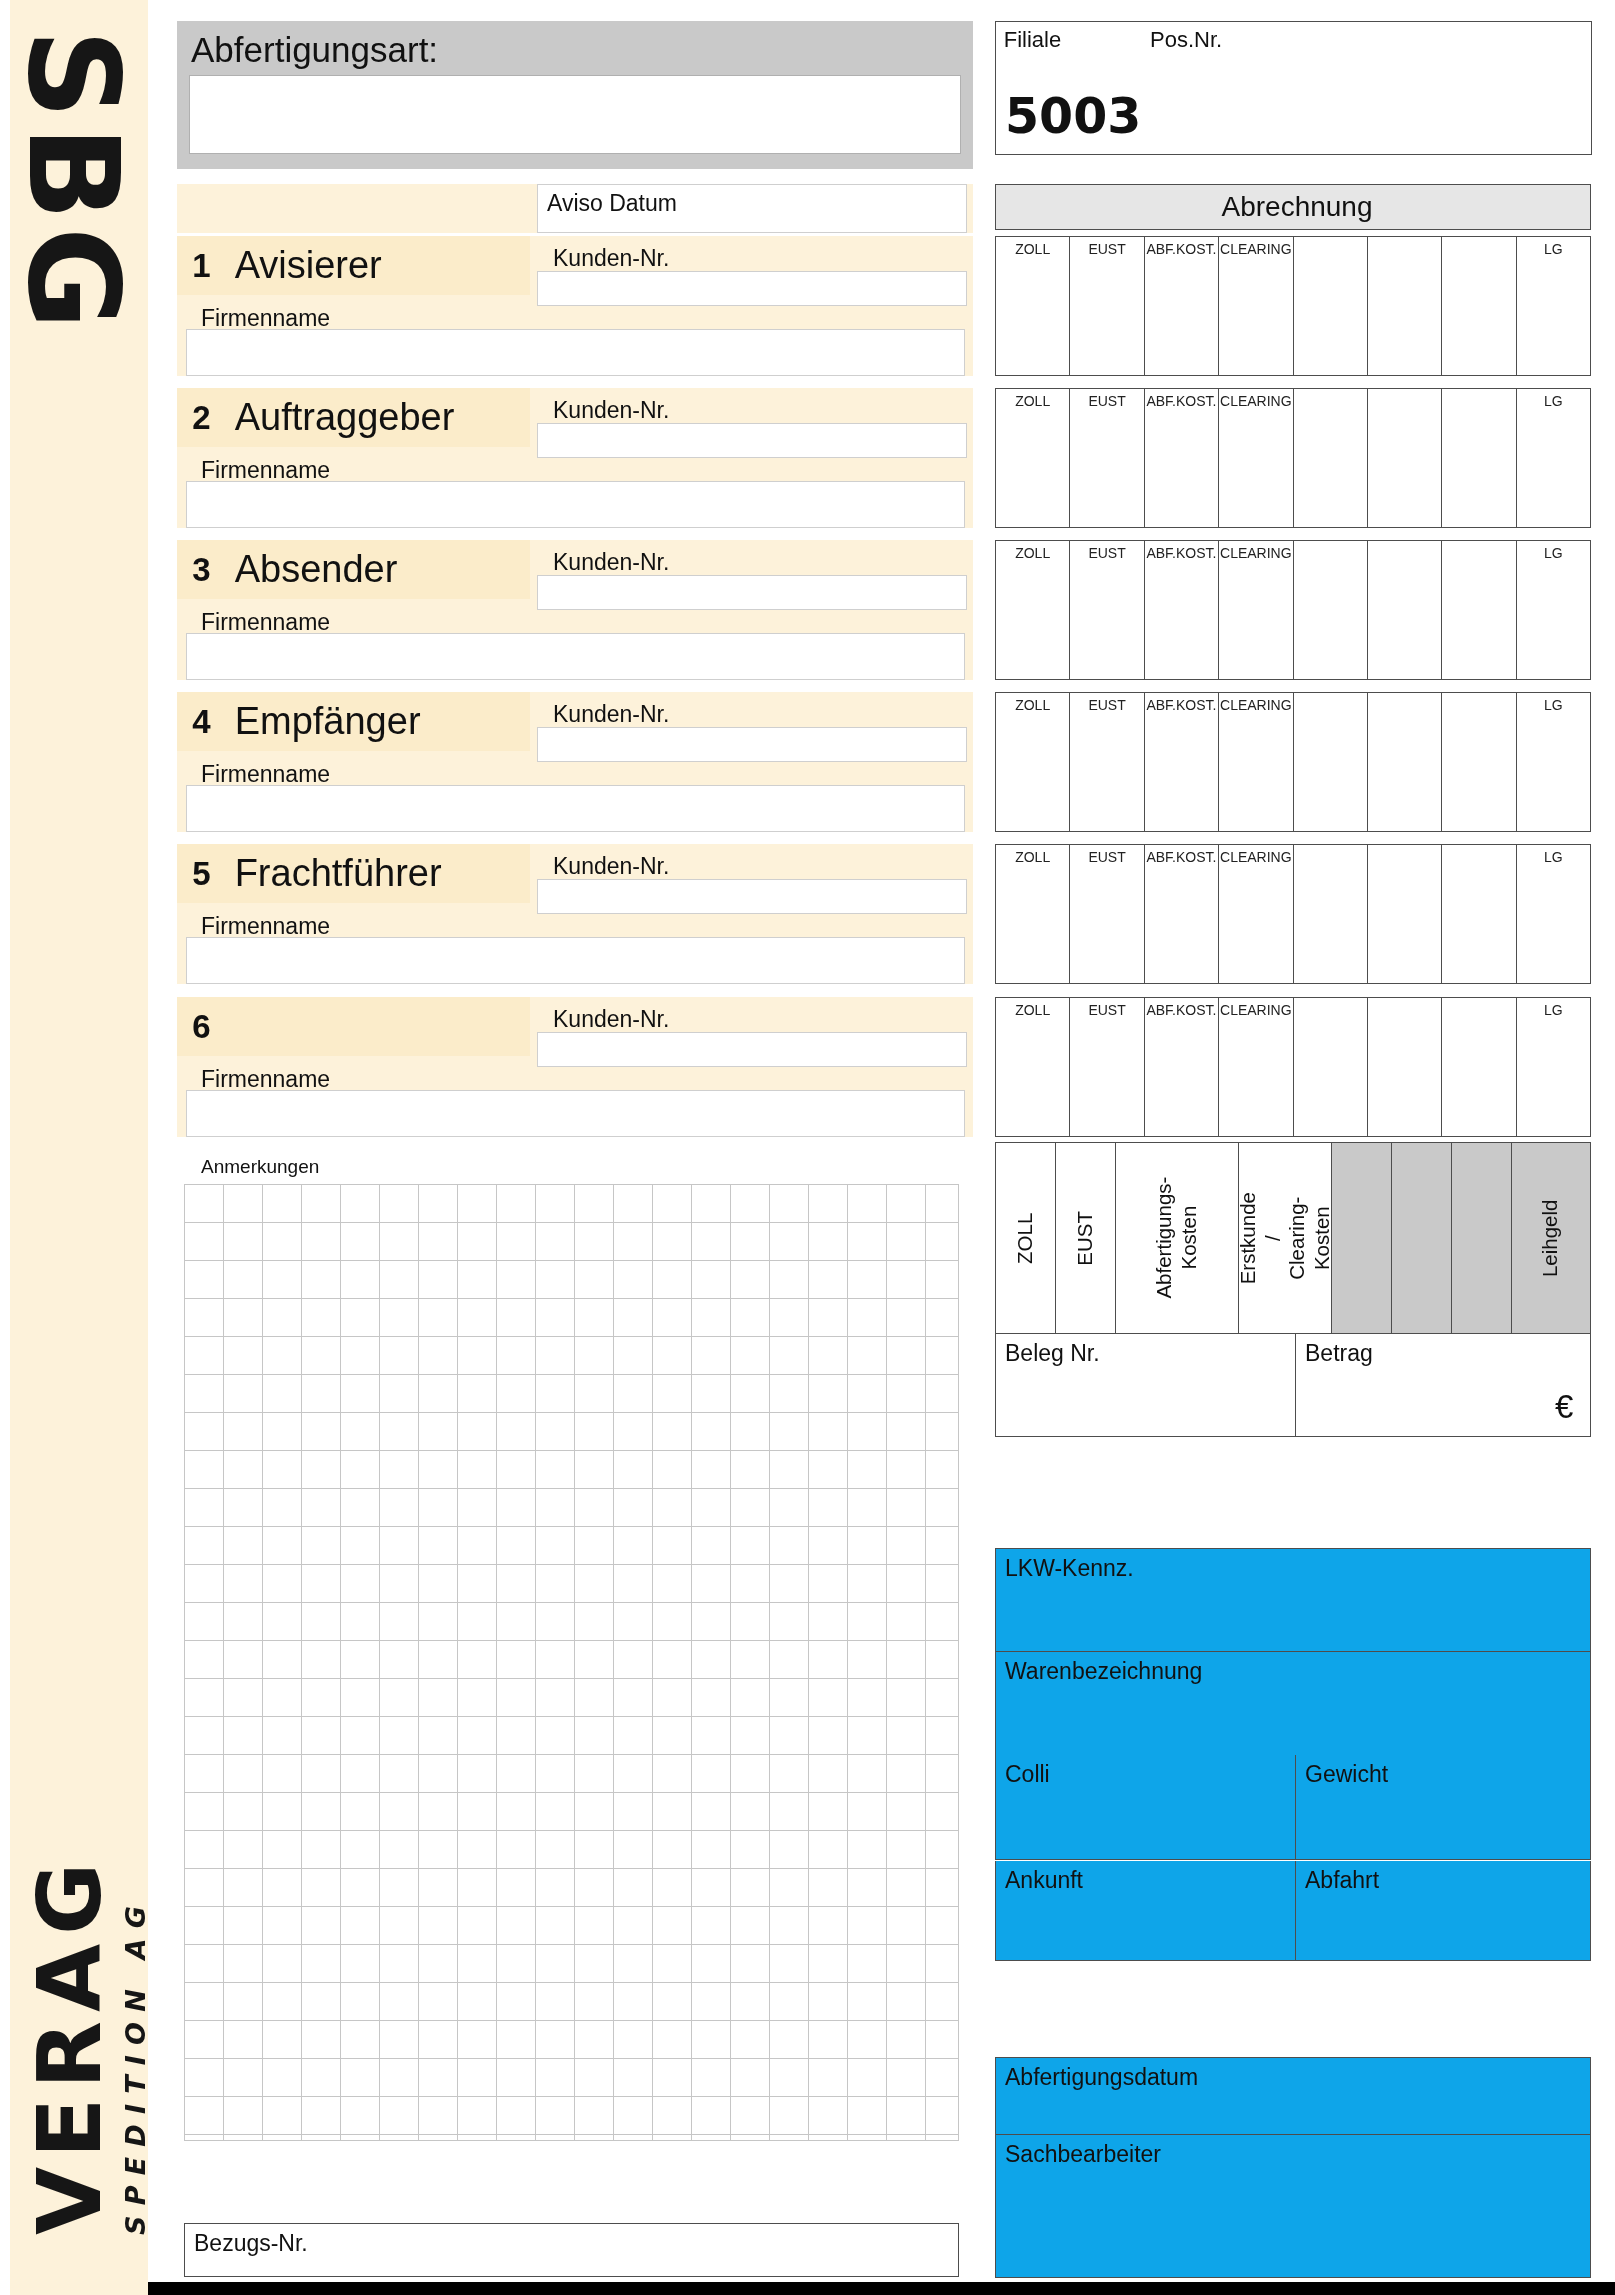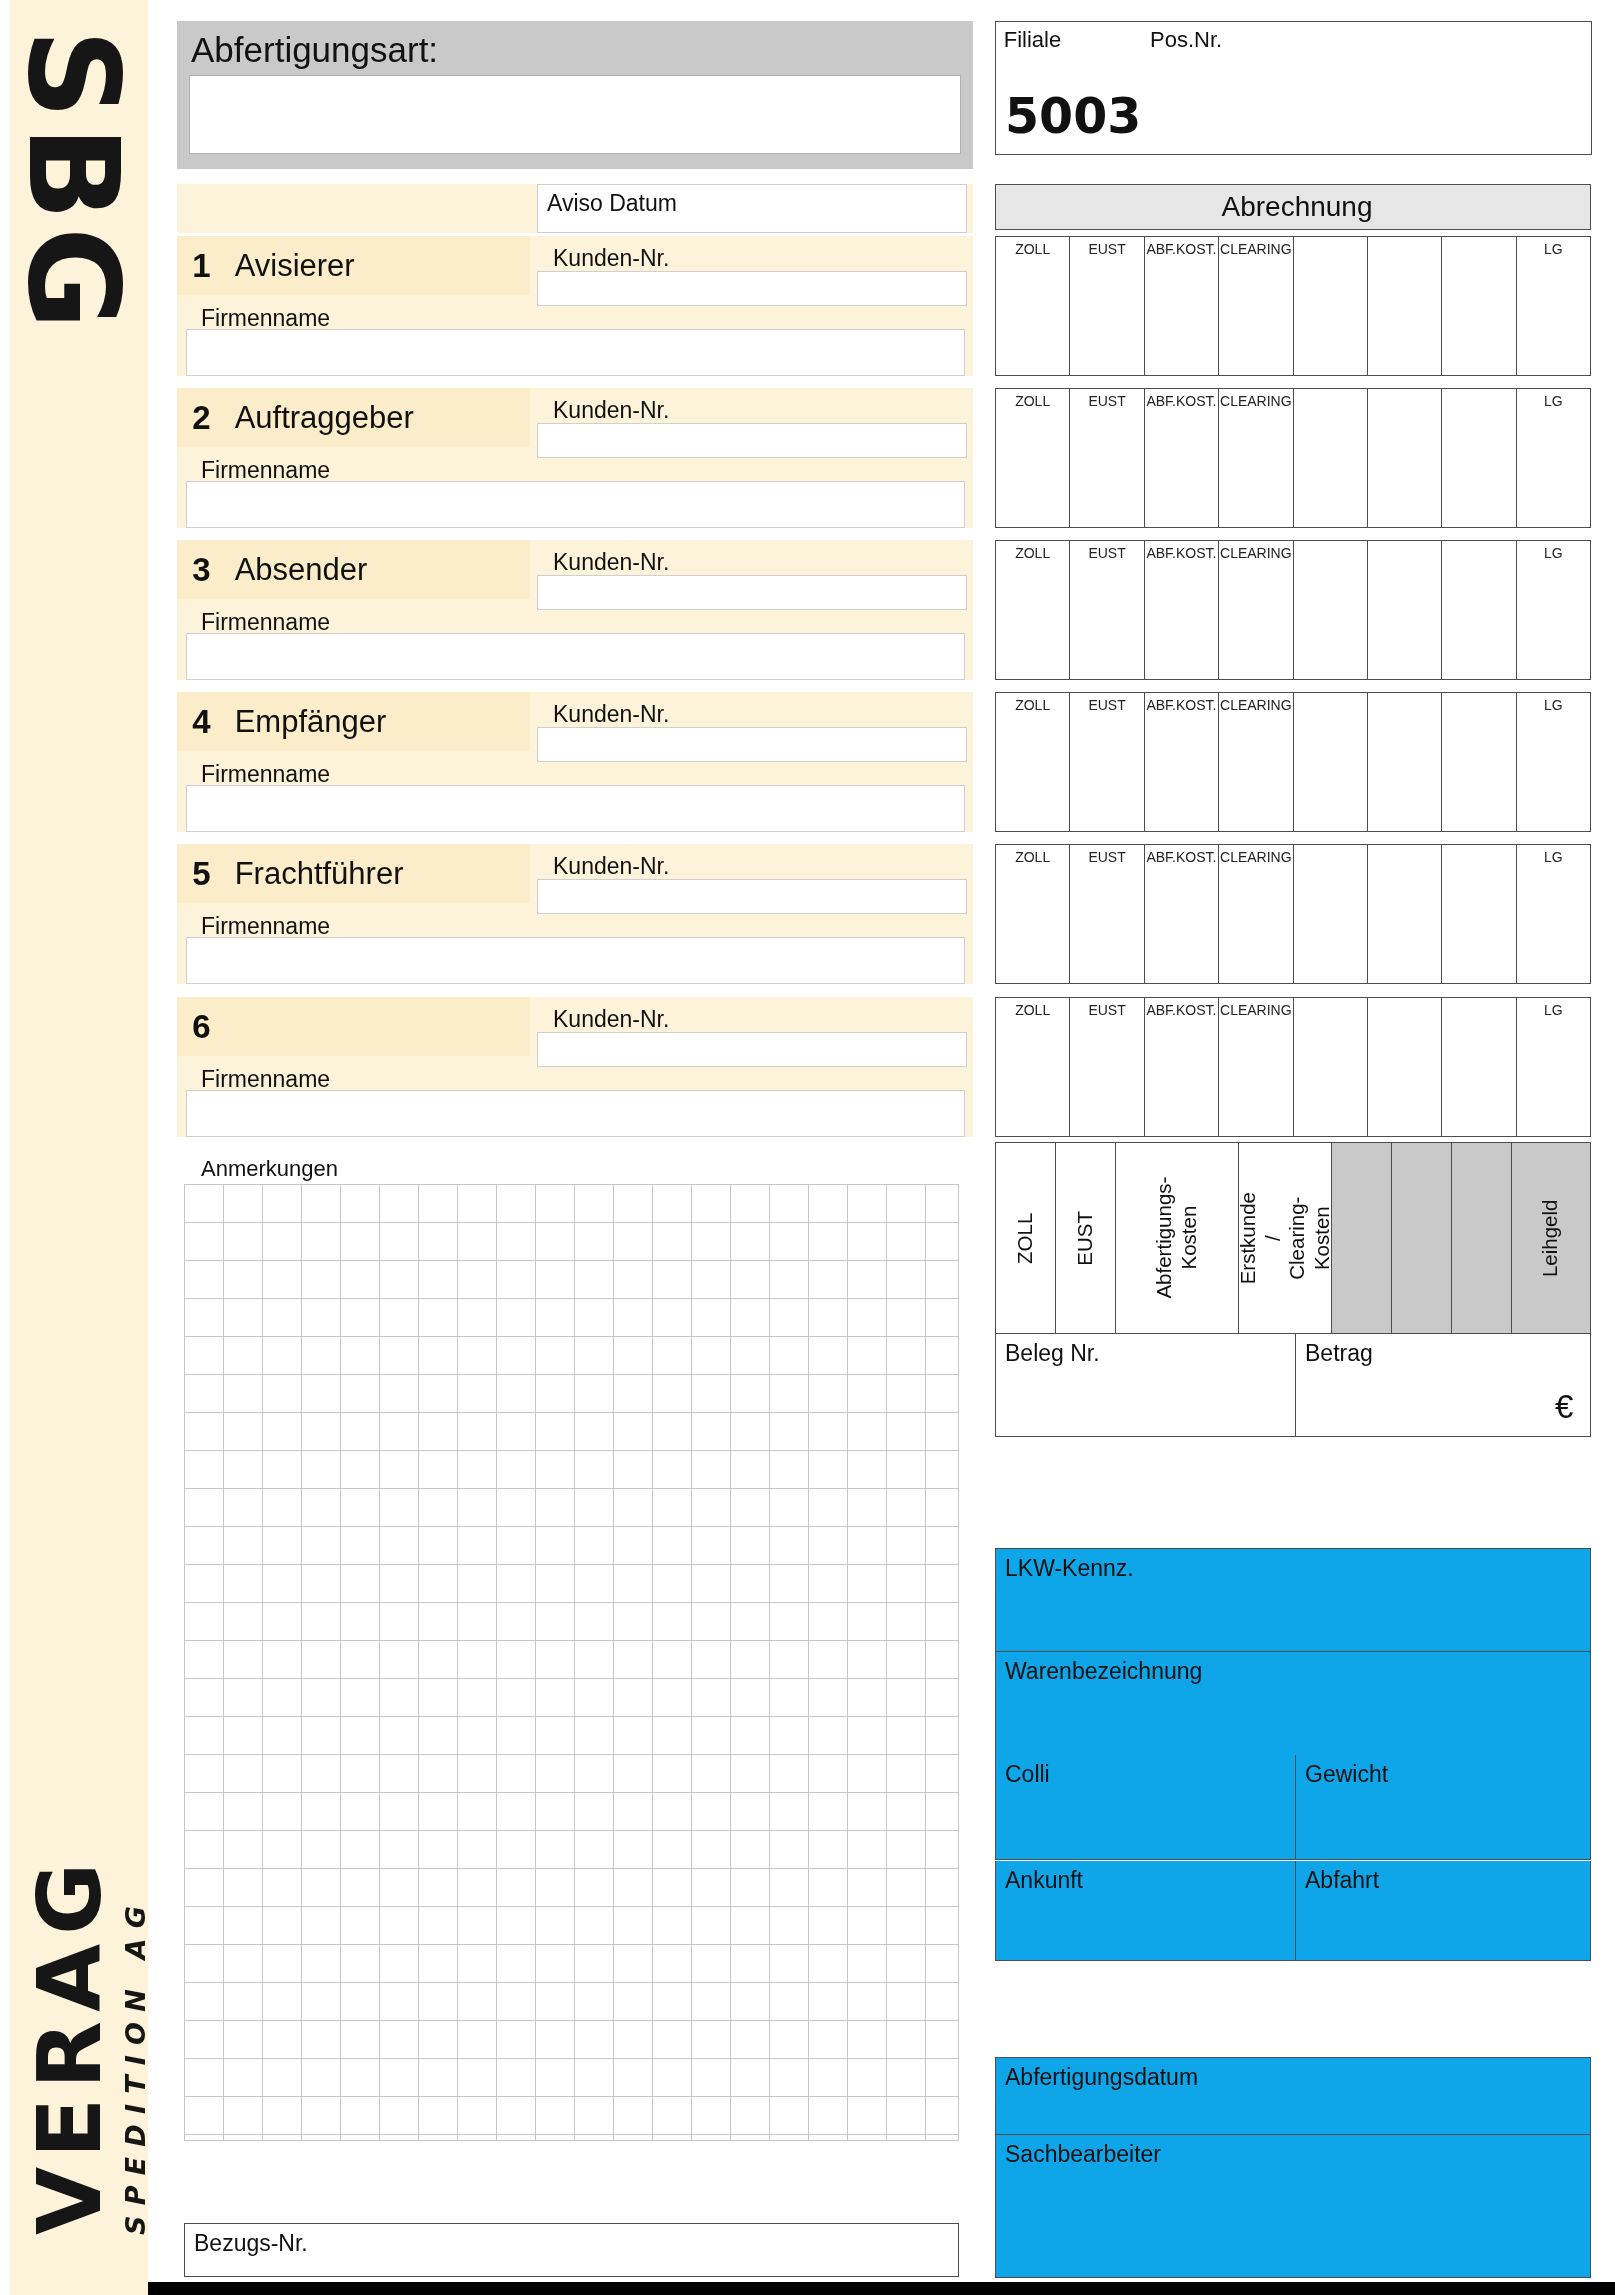--- a/index.html
+++ b/index.html
@@ -33,21 +33,21 @@
   .aviso-label { position:absolute; left:9px; top:5.1px; font-size:23px; }
 
   
   .abrechnung-hdr { position:absolute; left:995px; top:184px; width:596px; height:46px; background:#e6e6e6;
                     border:1.9px solid #4d4d4d; display:flex; align-items:center; justify-content:center; font-size:28px;padding-left:8px; }
 
   
   .party-row { position:absolute; left:177px; width:796px; height:140px; background:#fdf2da; }
   .row-band { position:absolute; left:0; top:0; width:353px; height:59px; background:#fbecca; display:flex; align-items:center; }
   .row-num  { margin-left:15.3px; font-size:33px; font-weight:bold; }
-  .row-role { margin-left:24px; font-size:31px; }
+  .row-role { margin-left:24px; font-size:38px; }
   .row-kunden-label { position:absolute; left:376px; top:9px; font-size:23px; }
   .row-kunden-field { position:absolute; left:360px; top:35px; width:430px; height:35px; background:#fff; border:1.3px solid #cfcfcf; }
   .row-firma-label  { position:absolute; left:24px; top:69px; font-size:23px; }
   .row-firma-field  { position:absolute; left:9px; top:93px; width:779px; height:47px; background:#fff; border:1.3px solid #cfcfcf; }
 
   
   .acc-row { position:absolute; left:995px; width:596px; height:140px; background:#fff; border:1.9px solid #4d4d4d; display:flex; }
   .acc-cell { flex:1; border-right:1.3px solid #4d4d4d; text-align:center; padding-top:3.8px; }
   .acc-cell:last-child { border-right:none; }
   .acc-cell-label { font-size:14px; color:#222; }
@@ -57,21 +57,21 @@
   .acc-fcell { flex:1; border-right:1.3px solid #4d4d4d; display:flex; align-items:center; justify-content:center; }
   .acc-fcell:last-child { border-right:none; }
   .acc-fcell.gray { background:#c9c9c9; }
   .rot { transform:rotate(-90deg); white-space:pre-line; text-align:center; font-size:20.5px; line-height:1.2; }
 
   .beleg-box { position:absolute; left:995px; top:1334px; width:301px; height:103px; background:#fff; border:1.9px solid #4d4d4d; border-top:none; }
   .betrag-box { position:absolute; left:1296px; top:1334px; width:295px; height:103px; background:#fff; border:1.9px solid #4d4d4d; border-top:none; border-left:none; }
   .euro-sign { position:absolute; right:16.6px; top:54px; font-size:33px; }
 
   
-  .anm-label { position:absolute; left:201px; top:1156px; font-size:22px; }
+  .anm-label { position:absolute; left:201px; top:1156px; font-size:19px; }
   .anm-grid { position:absolute; left:184px; top:1184px; width:775px; height:957px; background-color:#fff;
               background-image:
                 linear-gradient(to right, #c6c6c6 1.3px, transparent 1.3px),
                 linear-gradient(to bottom, #c6c6c6 1.3px, transparent 1.3px);
               background-size:39px 38px;
               border-right:1.3px solid #c6c6c6; border-bottom:1.3px solid #c6c6c6; }
 
   
   .dbox { position:absolute; background:#0ea5e9; border:1.9px solid #4d4d4d; }
   .box-label { position:absolute; left:9px; top:6.4px; font-size:23px; }

